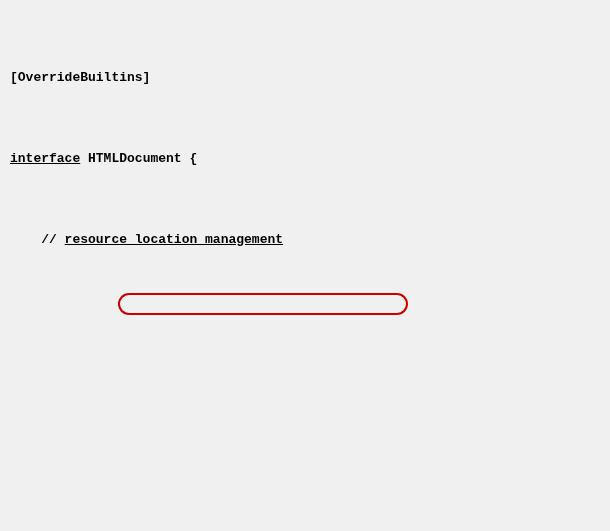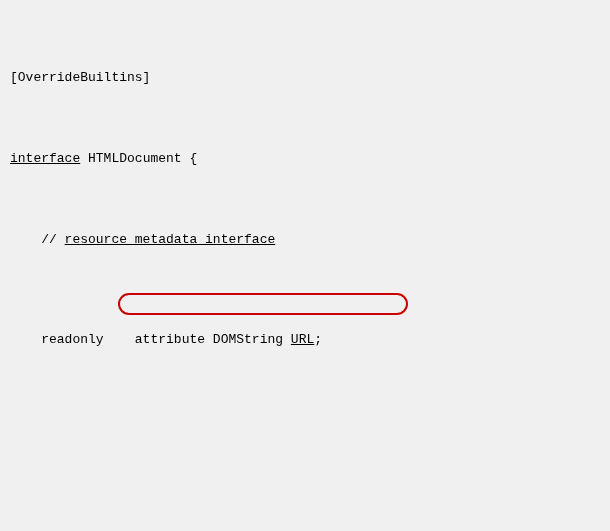--- a/index.html
+++ b/index.html
@@ -19,35 +19,34 @@
       white-space: pre;
       position: relative;
     }
     .underline { text-decoration: underline; margin-top: 30px; }
     .highlight-oval {
       position: absolute;
       border: 2px solid #cc0000;
       border-radius: 50%;
       pointer-events: none;
     }
-    .line { display: block; }
+    .line { display: block; font-weight: bold; }
   </style>
 </head>
 <body>
 
 <div class="code-container">
   
   <span class="line">[OverrideBuiltins]</span>
   
   <span class="line"><span class="underline">interface</span> HTMLDocument {</span>
   
-  <span class="line">    // <span class="underline">resource metadata interface</span></span>
+  <span class="line">    // <span class="underline">resource location management</span></span>
   
   
-  <span class="line">    readonly    attribute DOMString <span class="underline">URL</span>;</span>
   
   
   
   
   
   
   
   
   
   

